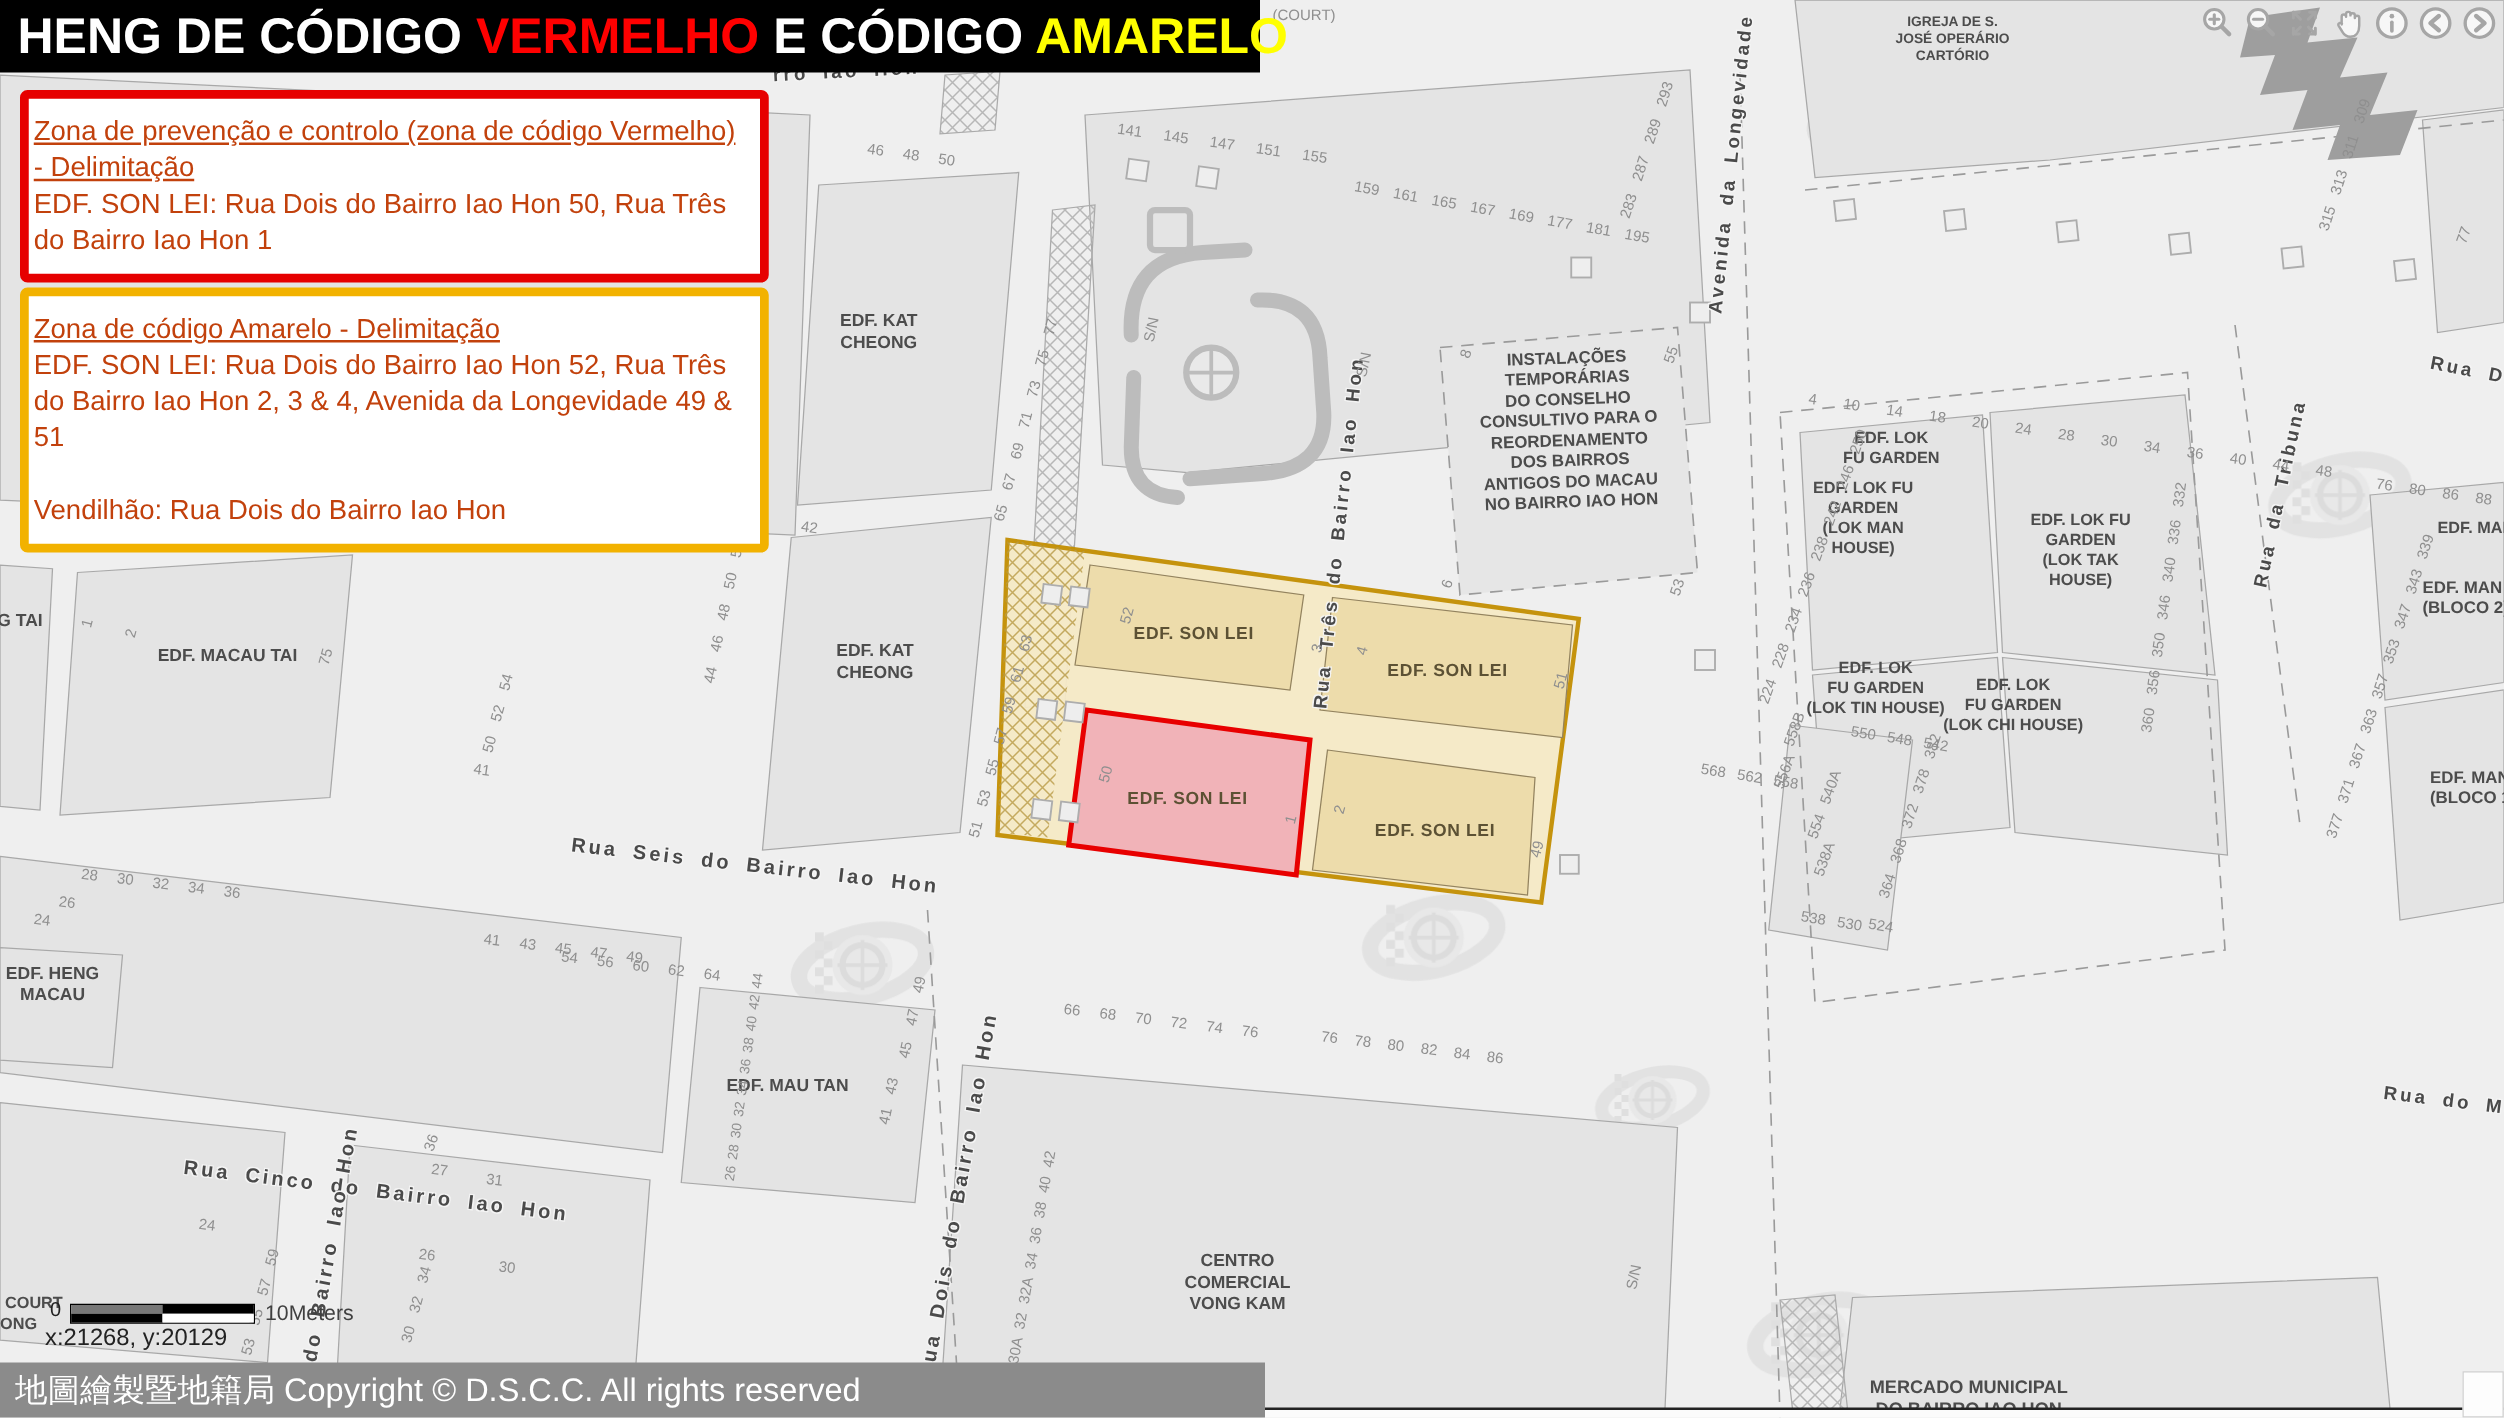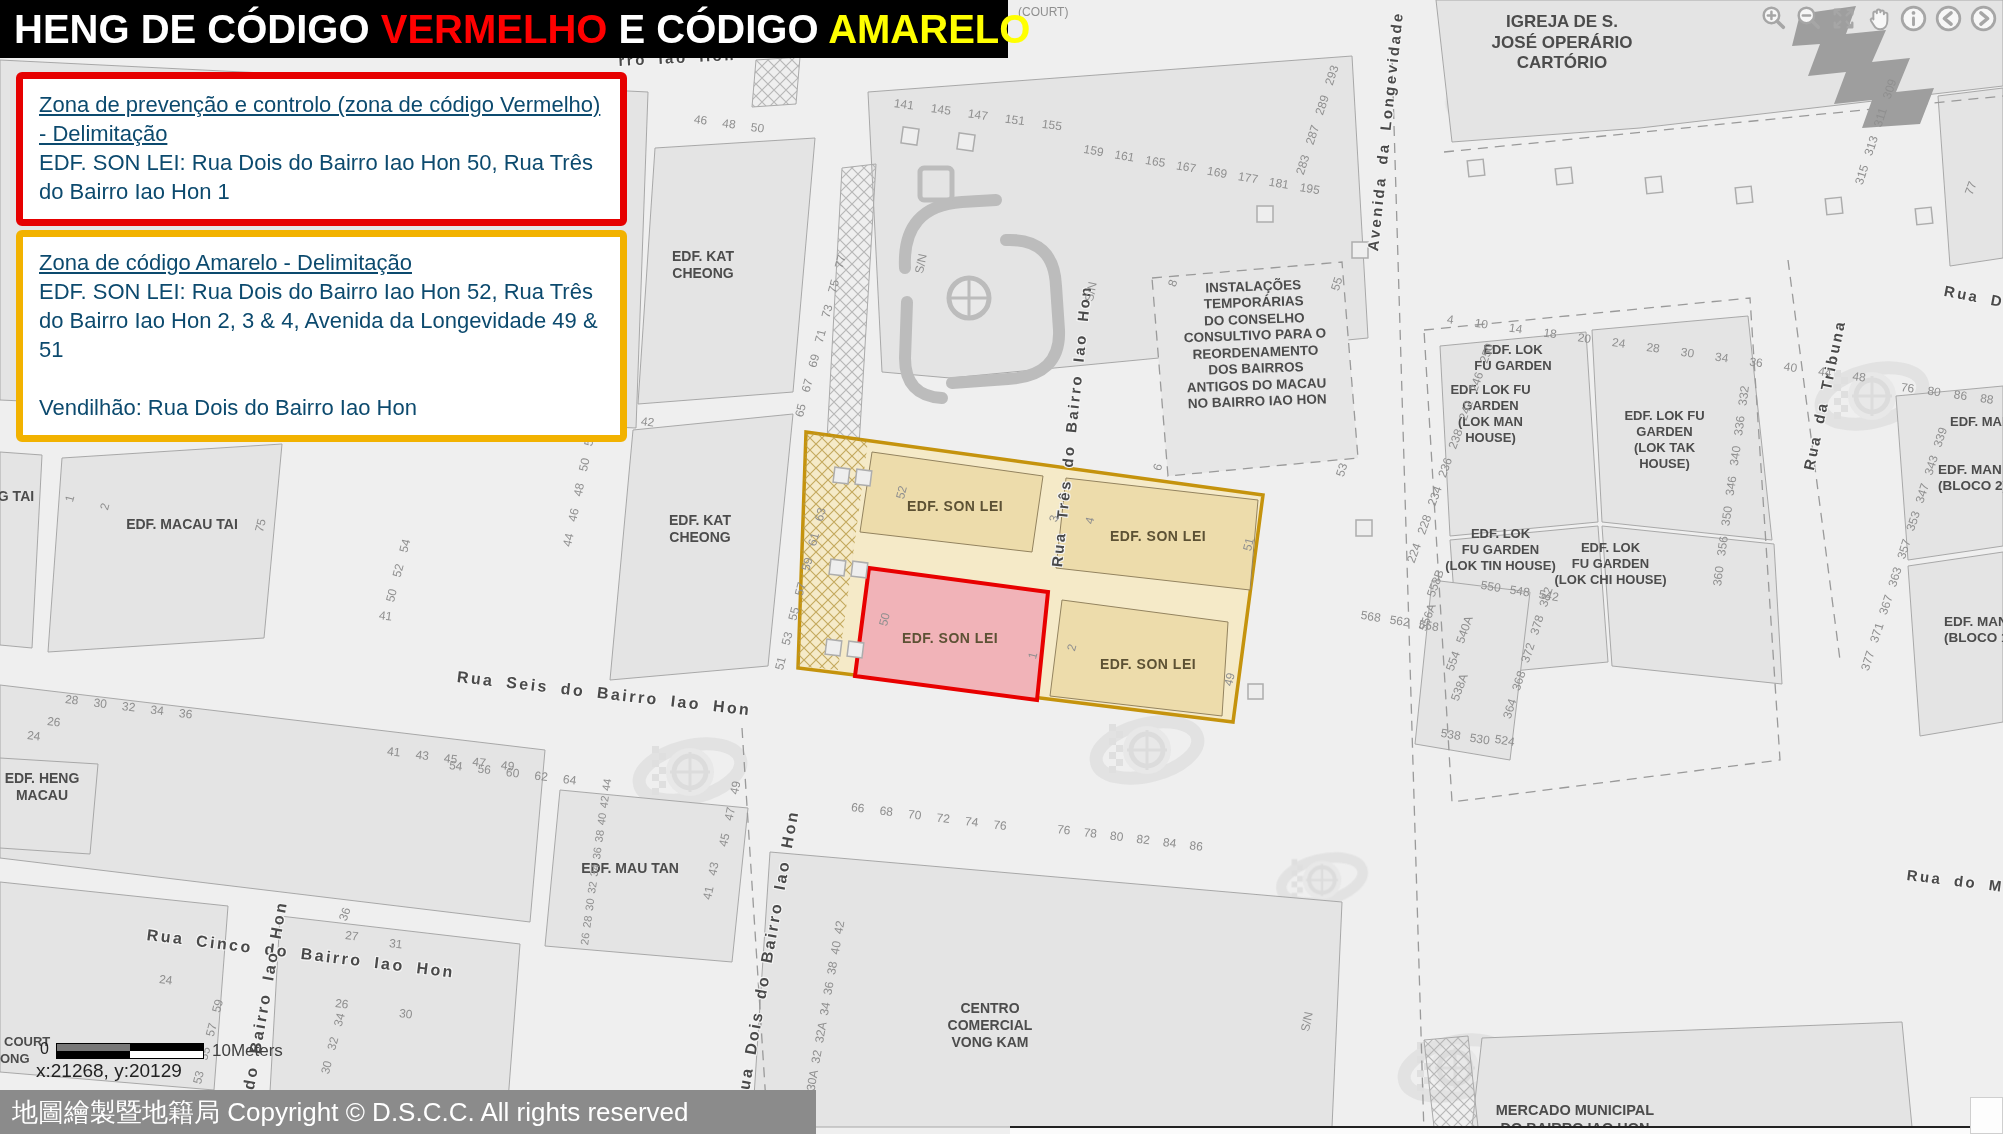--- a/index.html
+++ b/index.html
@@ -7,22 +7,22 @@
        font-family:"Liberation Sans",sans-serif;}
 
   
   #title-bar{position:absolute;left:0;top:0;width:1008px;height:58px;background:#000;
     color:#fff;font-size:40px;font-weight:bold;line-height:58px;padding-left:14px;
     box-sizing:border-box;white-space:nowrap;}
   #title-bar .t-red{color:#ff0000;}
   #title-bar .t-yellow{color:#ffff00;}
 
   
-  .legend{position:absolute;left:16px;width:565px;background:#fff;color:#0c4a6e;
-    font-size:22px;line-height:1.32;padding:11px 16px 13px 16px;border-radius:6px;}
+  .legend{position:absolute;left:16px;width:565px;background:#fff;color:#c2410c;
+    font-size:22px;line-height:1.32;padding:11px 16px 13px 4px;border-radius:6px;}
   #red-box{top:72px;border:7px solid #e60000;}
   #yellow-box{top:230px;border:7px solid #f2b200;}
   .legend p{margin:0;}
   .legend .u{text-decoration:underline;}
   .legend .gap{margin-top:29px;}
 
   
   #toolbar{position:absolute;left:1758px;top:3px;display:flex;gap:4px;}
   #toolbar .tool{width:31px;height:31px;display:inline-block;cursor:pointer;}
 
@@ -39,21 +39,21 @@
   #scalebar{position:absolute;left:26px;top:1040px;height:22px;color:#222;}
   #scalebar .z{position:absolute;left:14px;top:0;font-size:16px;}
   #scalebar .bar{position:absolute;left:30px;top:3px;width:146px;height:14px;border:1.5px solid #000;
      display:grid;grid-template-columns:1fr 1fr;grid-template-rows:1fr 1fr;}
   #scalebar .c1{background:#777;} #scalebar .c2{background:#000;}
   #scalebar .c3{background:#000;} #scalebar .c4{background:#fff;}
   #scalebar .lab{position:absolute;left:186px;top:1px;font-size:17px;color:#404040;}
   #coords{position:absolute;left:36px;top:1060px;font-size:19px;color:#222;}
 
   
-  #statusbar{position:absolute;left:0;top:1090px;width:816px;height:44px;background:#8b8b8b;
+  #statusbar{position:absolute;left:0;top:1090px;width:1012px;height:44px;background:#8b8b8b;
      color:#fff;font-size:26px;line-height:44px;padding-left:12px;box-sizing:border-box;white-space:nowrap;}
   #map-bottom-line{position:absolute;left:1010px;top:1126px;width:993px;height:2px;background:#222;}
   #map-bottom-strip{position:absolute;left:1010px;top:1128px;width:993px;height:6px;background:#fbfbfb;}
   #corner-box{position:absolute;left:1970px;top:1097px;width:33px;height:37px;background:#fdfdfd;
      border:1px solid #cfcfcf;box-sizing:border-box;}
 </style>
 </head>
 <body>
 
 <div id="app">
@@ -173,21 +173,21 @@
       <rect x="1646" y="177" width="16" height="16" transform="rotate(-6 1654 185)"></rect>
       <rect x="1736" y="187" width="16" height="16" transform="rotate(-6 1744 195)"></rect>
       <rect x="1826" y="198" width="16" height="16" transform="rotate(-6 1834 206)"></rect>
       <rect x="1916" y="208" width="16" height="16" transform="rotate(-6 1924 216)"></rect>
     </g>
   </svg>
 
   
   <div>
 
-    <div class="bl" style="left:1462px;top:12px;width:200px;font-size:17px;">IGREJA DE S.
+    <div class="bl" style="left:1462px;top:12px;width:200px;font-size:11px;">IGREJA DE S.
 JOSÉ OPERÁRIO
 CARTÓRIO</div>
     <div class="bl" style="left:1162px;top:282px;width:182px;font-size:13.5px;transform:rotate(-2deg);">INSTALAÇÕES
 TEMPORÁRIAS
 DO CONSELHO
 CONSULTIVO PARA O
 REORDENAMENTO
 DOS BAIRROS
 ANTIGOS DO MACAU
 NO BAIRRO IAO HON</div>

